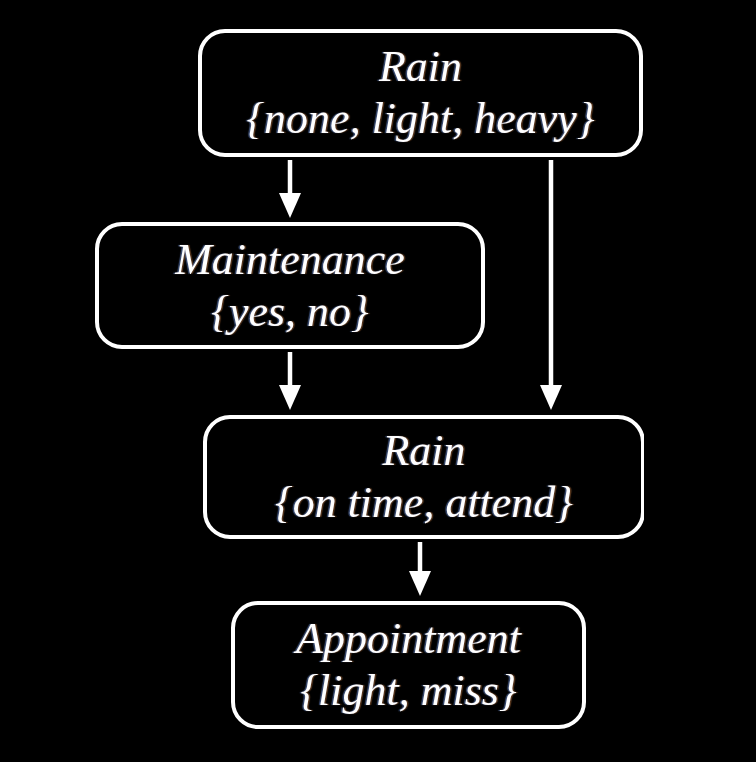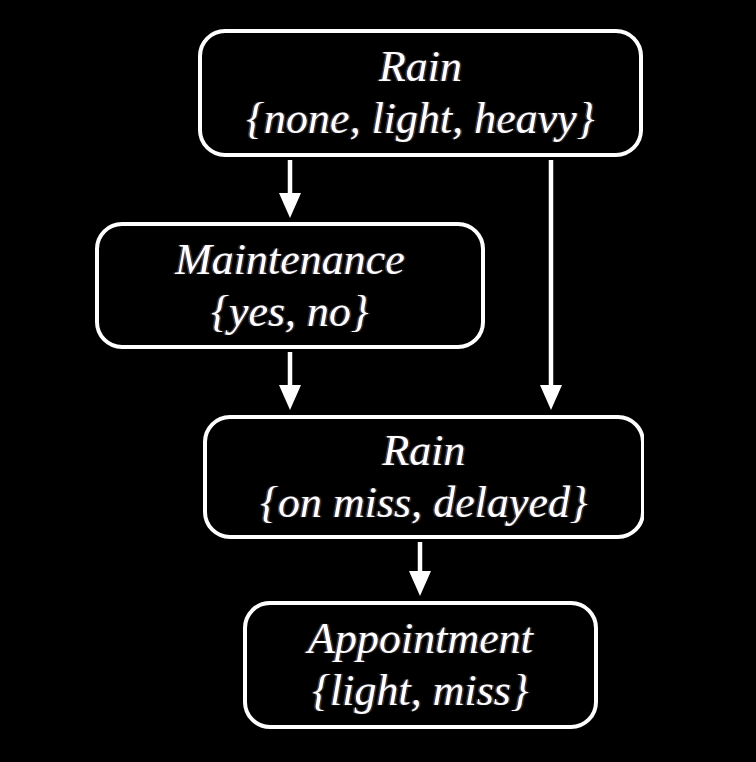--- a/index.html
+++ b/index.html
@@ -40,21 +40,21 @@
     text-align: center;
     white-space: nowrap;
   }
   .node span {
     display: block;
     text-shadow: -1.5px 0 1px rgba(130,170,255,0.45), 1.5px 0 1px rgba(255,160,90,0.35);
   }
   .node-rain        { left: 198px; top: 29px;  width: 445px; height: 128px; }
   .node-maintenance { left: 95px;  top: 222px; width: 390px; height: 127px; }
   .node-train       { left: 203px; top: 415px; width: 442px; height: 124px; }
-  .node-appointment { left: 243px; top: 601px; width: 355px; height: 128px; }
+  .node-appointment { left: 231px; top: 601px; width: 355px; height: 128px; }
 </style>
 </head>
 <body>
 
 <div class="canvas">
 
   <svg class="edges" viewBox="0 0 756 762" xmlns="http://www.w3.org/2000/svg">
     <g>
       <line x1="290" y1="160" x2="290" y2="196" stroke-width="4.5" stroke="#ffffff"></line>
       <polygon points="290,218 279,193 301,193" fill="#ffffff"></polygon>
@@ -78,21 +78,21 @@
     <span class="node-values">{none, light, heavy}</span>
   </div>
 
   <div class="node node-maintenance">
     <span class="node-label">Maintenance</span>
     <span class="node-values">{yes, no}</span>
   </div>
 
   <div class="node node-train">
     <span class="node-label">Rain</span>
-    <span class="node-values">{on miss, delayed}</span>
+    <span class="node-values">{on time, attend}</span>
   </div>
 
   <div class="node node-appointment">
     <span class="node-label">Appointment</span>
     <span class="node-values">{light, miss}</span>
   </div>
 
 </div>
 
 </body></html>

